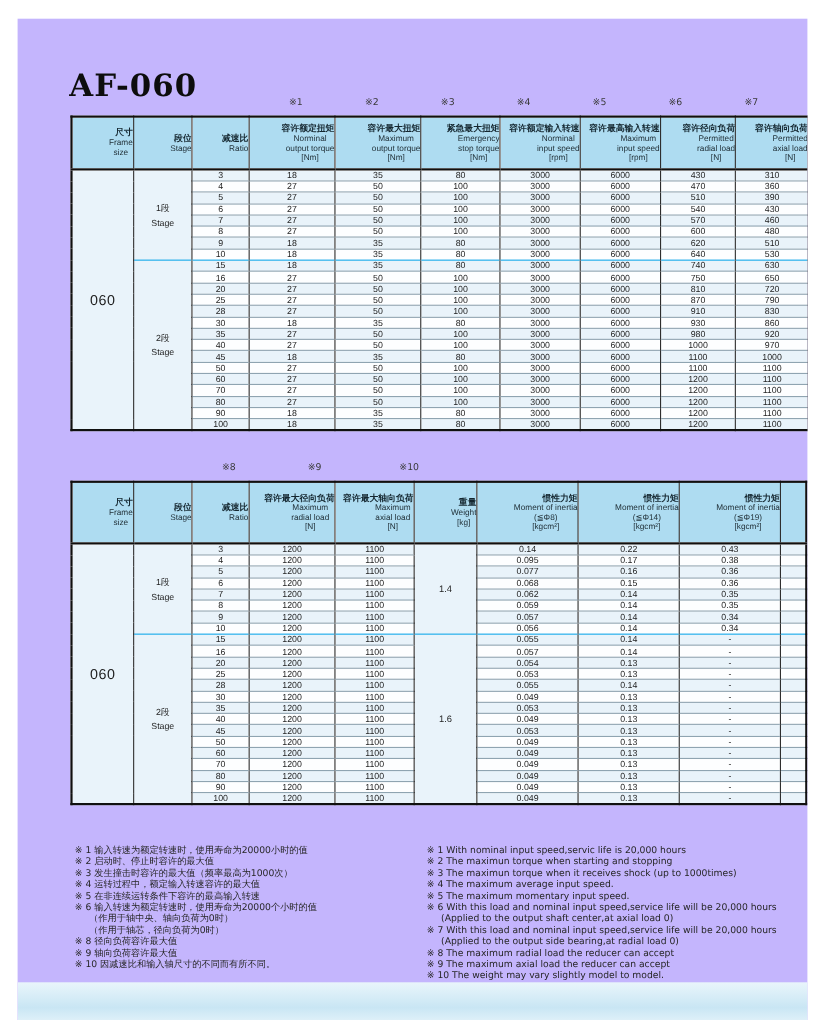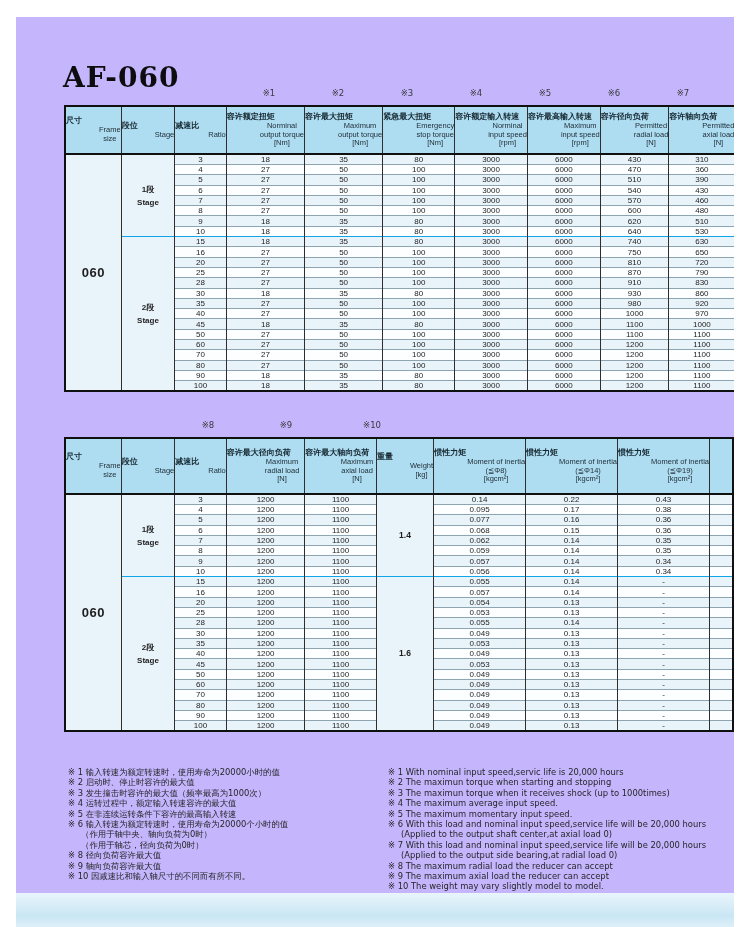--- a/index.html
+++ b/index.html
@@ -28,33 +28,33 @@
     border:2px solid #101010; background:#fff;
   }
   th {
     background:#aedcf1; border:1px solid #2e2e2e; border-bottom:2px solid #101010;
     vertical-align:middle; padding:1px 0; font-weight:normal; overflow:hidden;
   }
   #t0 th { height:48px; }
   #t1 th { height:56px; }
   .h-zh {
     font-size:8px; font-weight:bold; color:#14262f; line-height:10px;
-    text-align:left; font-family:"DejaVu Sans", sans-serif; white-space:nowrap;
+    text-align:right; font-family:"DejaVu Sans", sans-serif; white-space:nowrap;
   }
   .h-en { font-size:7.5px; color:#22323a; line-height:8.6px; text-align:center; white-space:nowrap;padding-left:33px; }
   td {
     border-left:1px solid #2e2e2e; border-right:1px solid #2e2e2e;
     border-top:1px solid #8fa4b1;
     height:10.3px; font-size:8px; line-height:9px; text-align:center;
     color:#1e1e1e; padding:0; overflow:hidden;
   }
   tr.odd td { background:#e9f3fa; }
   tr.even td { background:#fdfeff; }
   tr.grp td { border-top:1px solid #0ea5e9; }
-  td.merge { background:#c2e5f5; vertical-align:middle;font-weight:bold; }
+  td.merge { background:#c2e5f5; vertical-align:middle; }
   td.frame { font-size:13px; letter-spacing:0.5px; }
   td.stage div { line-height:13px; font-size:8px; }
   td.weight { background:#e3f1f9; font-size:8.5px; }
   .footnotes {
     position:absolute; top:750px; left:0; width:750px; color:#262626;
     font-family:"DejaVu Sans", sans-serif;
   }
   .fn-col { position:absolute; top:0; }
   .fn-zh { left:52px; width:330px; }
   .fn-en { left:372px; width:355px; }

